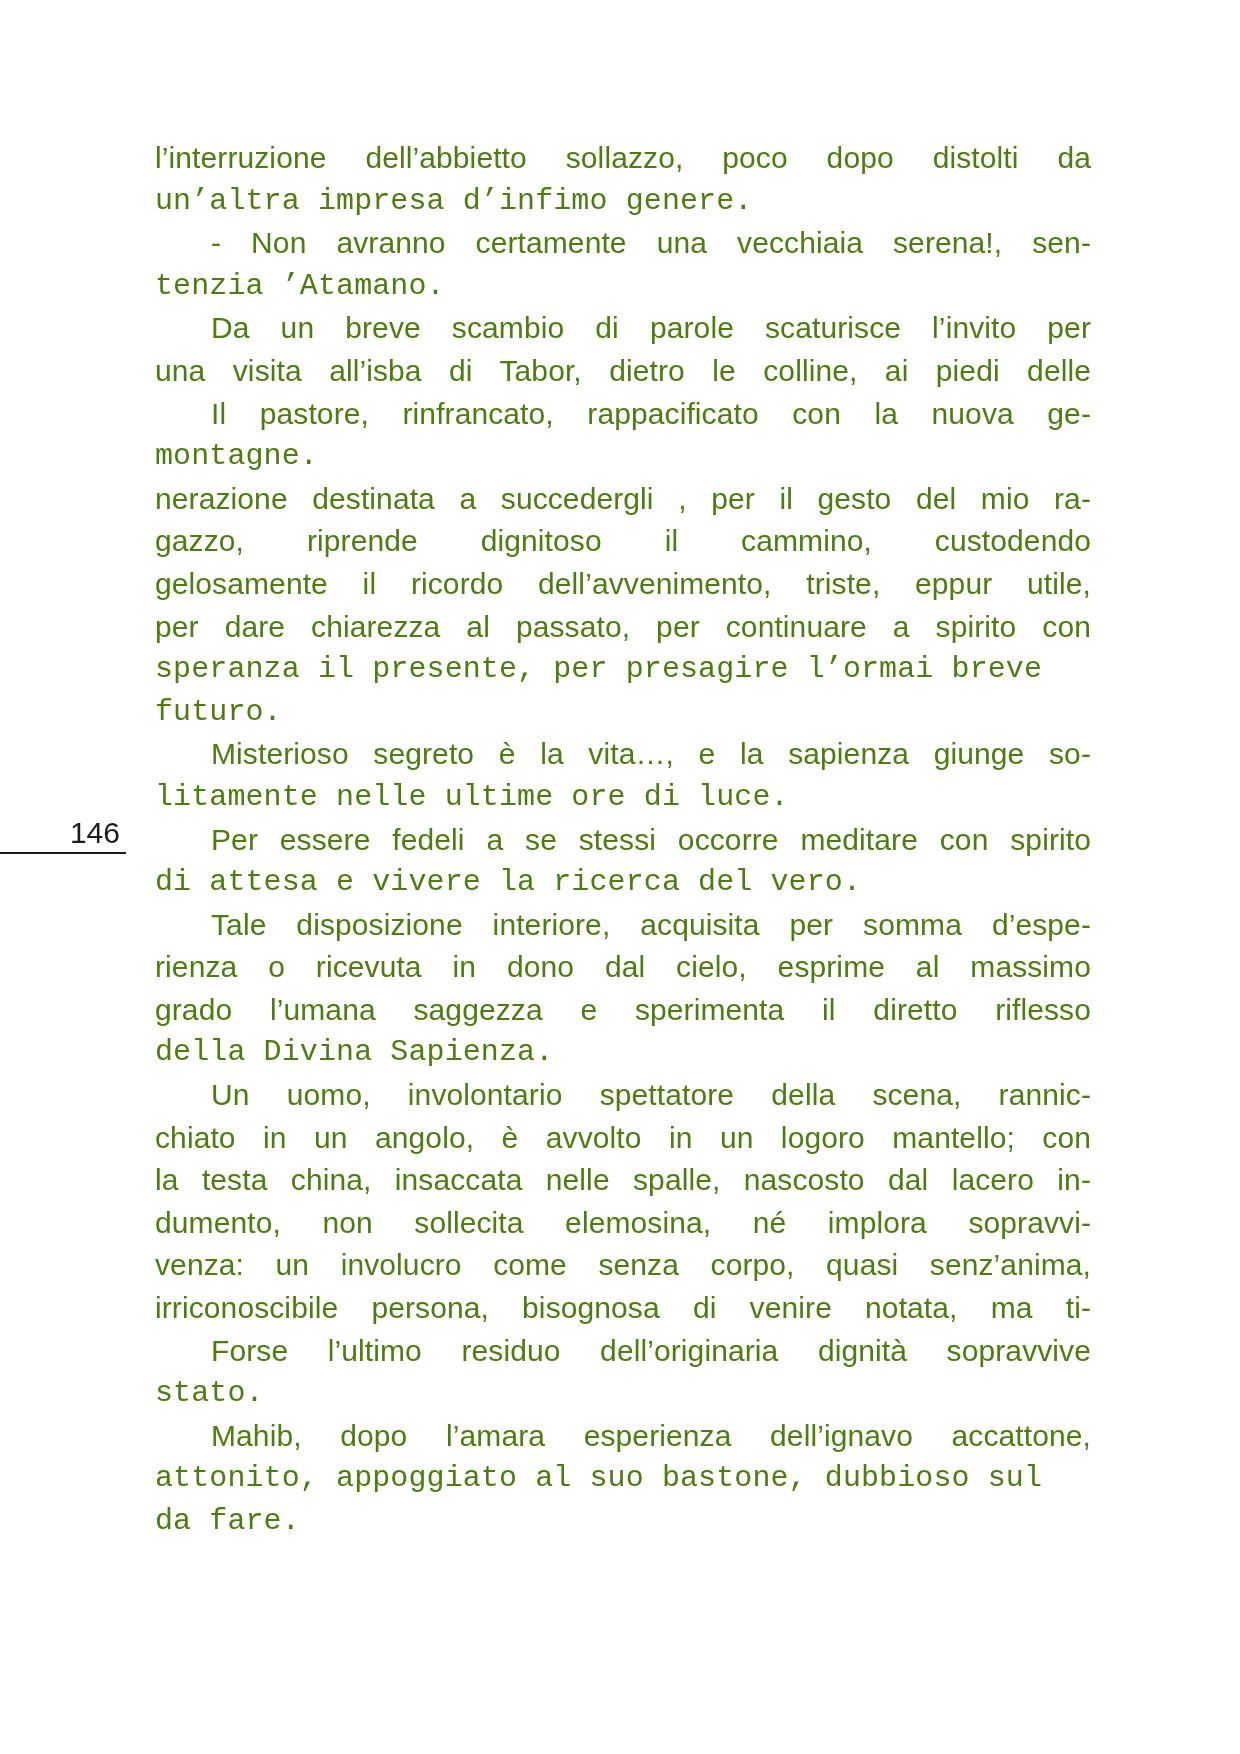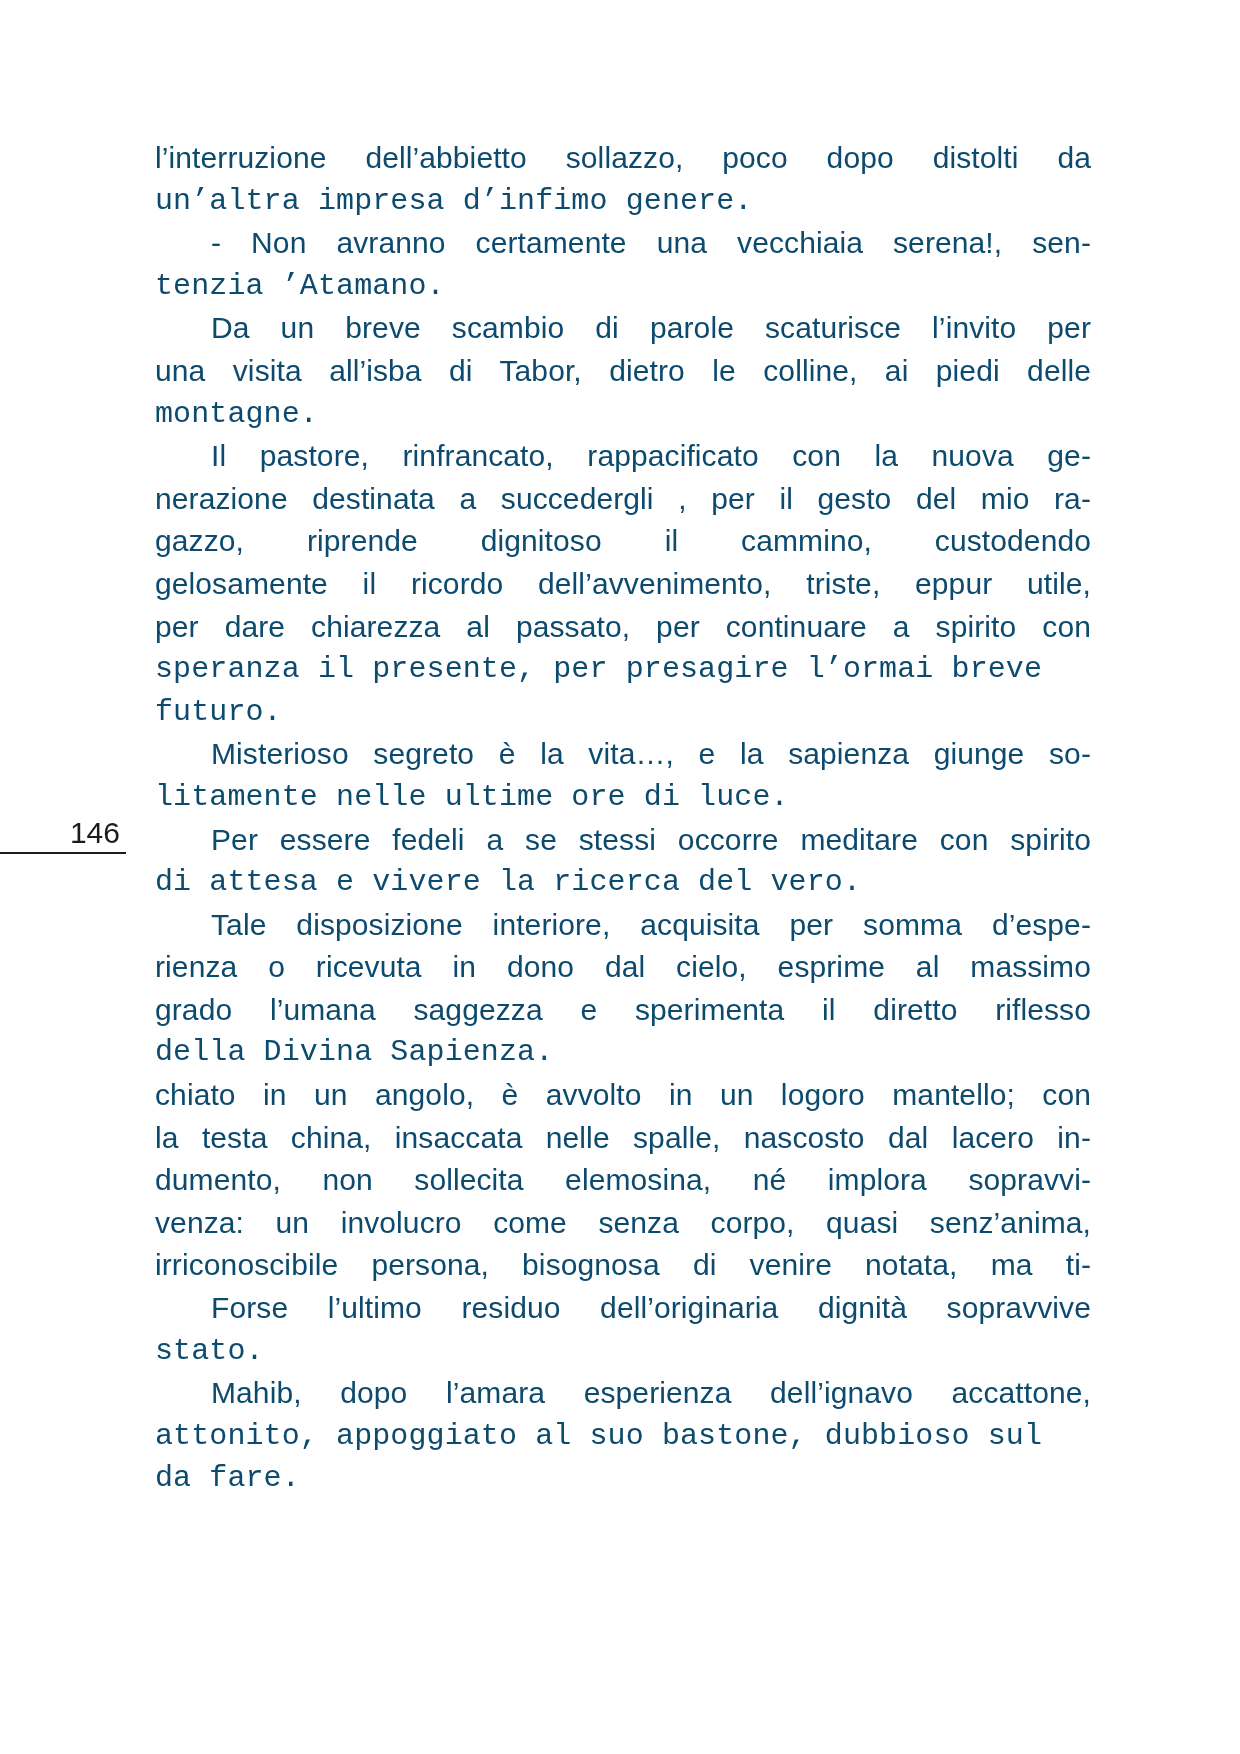--- a/index.html
+++ b/index.html
@@ -14,21 +14,21 @@
     overflow: hidden;
     font-family: "Liberation Sans", "DejaVu Sans", sans-serif;
   }
   .text-block {
     position: absolute;
     left: 155px;
     top: 137px;
     width: 936px;
     font-size: 30px;
     line-height: 42.6px;
-    color: #0c4a6e;
+    color: #4d7c0f;
     letter-spacing: 0.1px;
   }
   .line {
     text-align: justify;
     text-align-last: justify;
     white-space: normal;
   }
   .line.last {
     text-align: left;
     text-align-last: left;
@@ -66,35 +66,36 @@
     <div class="pagenum">146</div>
     <div class="pagerule"></div>
   </div>
   <div class="text-block" id="text-block">
       <div class="line">l’interruzione dell’abbietto sollazzo, poco dopo distolti da</div>
       <div class="line last">un’altra impresa d’infimo genere.</div>
       <div class="line indent">- Non avranno certamente una vecchiaia serena!, sen-</div>
       <div class="line last">tenzia ’Atamano.</div>
       <div class="line indent">Da un breve scambio di parole scaturisce l’invito per</div>
       <div class="line">una visita all’isba di Tabor, dietro le colline, ai piedi delle</div>
+      <div class="line indent">Il pastore, rinfrancato, rappacificato con la nuova ge-</div>
       <div class="line last">montagne.</div>
-      <div class="line indent">Il pastore, rinfrancato, rappacificato con la nuova ge-</div>
       <div class="line">nerazione destinata a succedergli , per il gesto del mio ra-</div>
       <div class="line">gazzo, riprende dignitoso il cammino, custodendo</div>
       <div class="line">gelosamente il ricordo dell’avvenimento, triste, eppur utile,</div>
       <div class="line">per dare chiarezza al passato, per continuare a spirito con</div>
       <div class="line last">speranza il presente, per presagire l’ormai breve futuro.</div>
       <div class="line indent">Misterioso segreto è la vita…, e la sapienza giunge so-</div>
       <div class="line last">litamente nelle ultime ore di luce.</div>
       <div class="line indent">Per essere fedeli a se stessi occorre meditare con spirito</div>
       <div class="line last">di attesa e vivere la ricerca del vero.</div>
       <div class="line indent">Tale disposizione interiore, acquisita per somma d’espe-</div>
       <div class="line">rienza o ricevuta in dono dal cielo, esprime al massimo</div>
       <div class="line">grado l’umana saggezza e sperimenta il diretto riflesso</div>
       <div class="line last">della Divina Sapienza.</div>
+      <div class="line indent">Un uomo, involontario spettatore della scena, rannic-</div>
       <div class="line">chiato in un angolo, è avvolto in un logoro mantello; con</div>
       <div class="line">la testa china, insaccata nelle spalle, nascosto dal lacero in-</div>
       <div class="line">dumento, non sollecita elemosina, né implora sopravvi-</div>
       <div class="line">venza: un involucro come senza corpo, quasi senz’anima,</div>
       <div class="line">irriconoscibile persona, bisognosa di venire notata, ma ti-</div>
       <div class="line indent">Forse l’ultimo residuo dell’originaria dignità sopravvive</div>
       <div class="line last">stato.</div>
       <div class="line indent">Mahib, dopo l’amara esperienza dell’ignavo accattone,</div>
       <div class="line last">attonito, appoggiato al suo bastone, dubbioso sul da fare.</div>
     </div>

